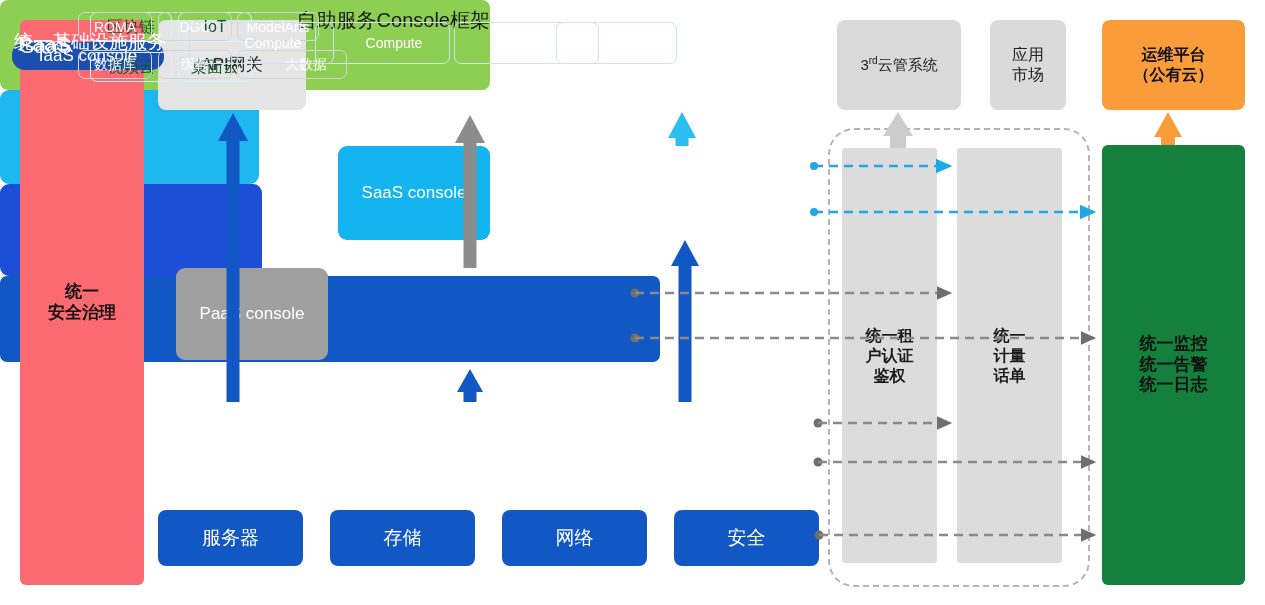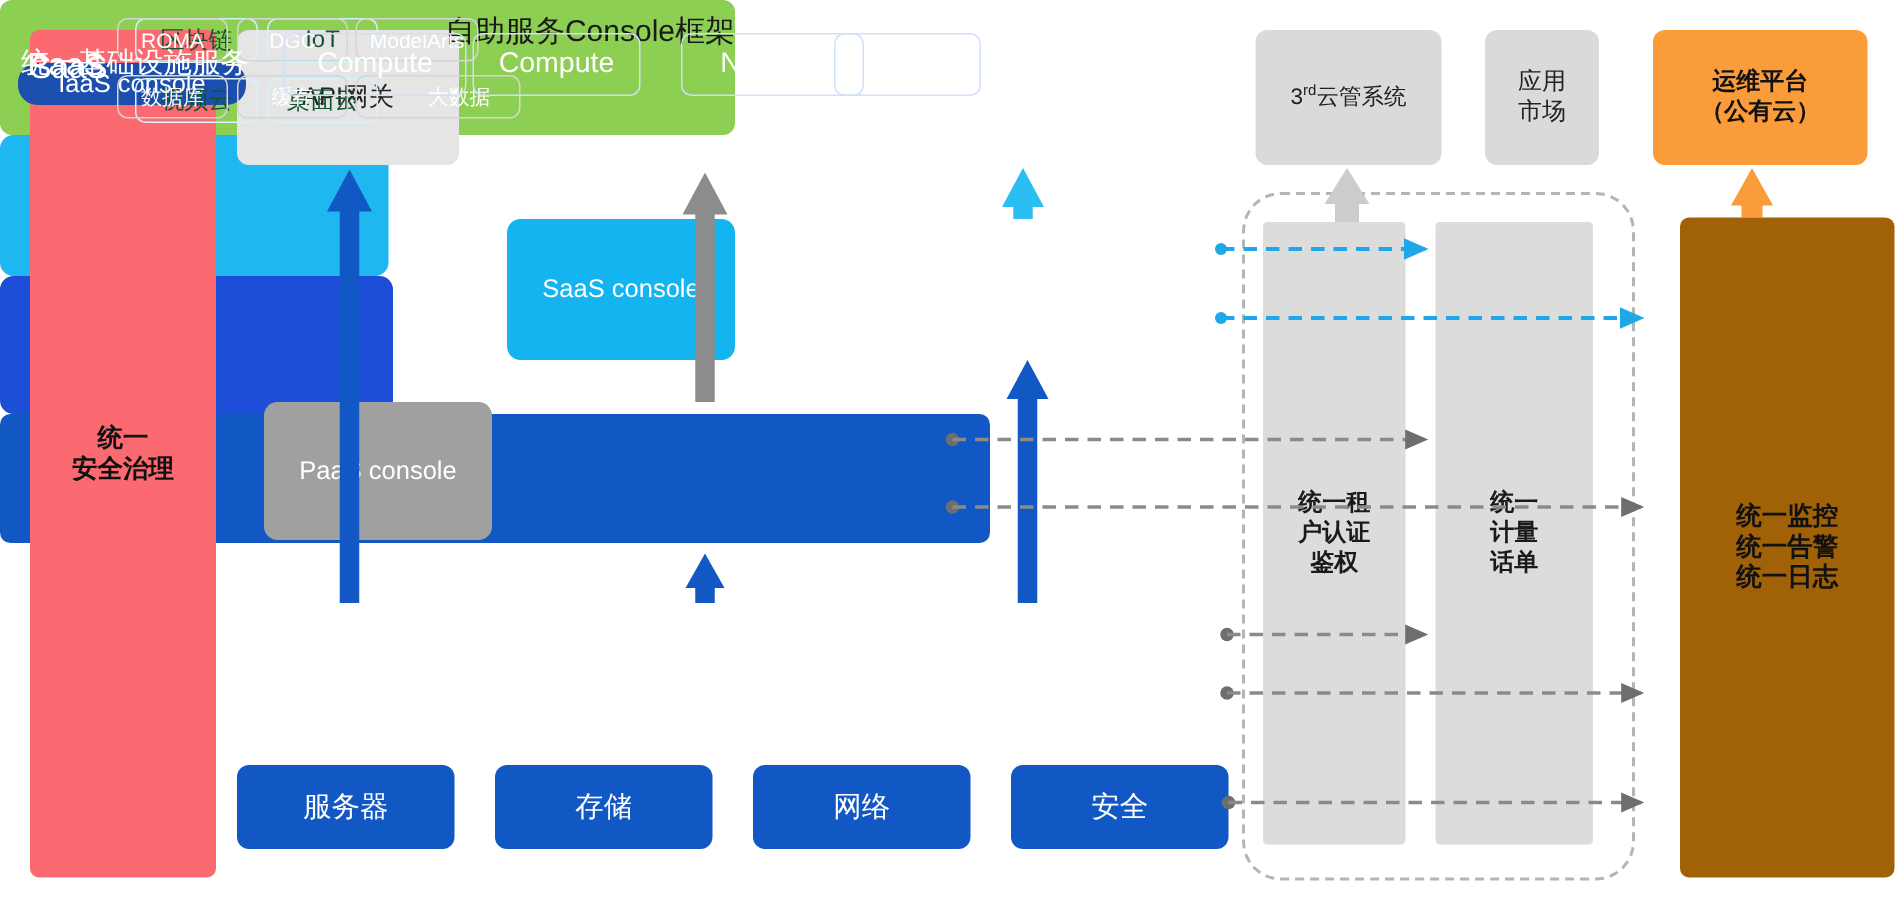--- a/index.html
+++ b/index.html
@@ -4,21 +4,21 @@
 <style>
   html,body{margin:0;padding:0;background:#ffffff;}
   body{width:1265px;height:605px;font-family:"Liberation Sans","DejaVu Sans",sans-serif;}
   #stage{position:relative;width:1265px;height:605px;overflow:hidden;background:#fff;}
   .box{position:absolute;box-sizing:border-box;display:flex;align-items:center;justify-content:center;text-align:center;line-height:1.22;}
   .r8{border-radius:8px;}
 
   
   .gov{left:20px;top:20px;width:124px;height:565px;background:#FA6A70;border-radius:6px;color:#111;font-size:17px;font-weight:600;}
   .ops-top{left:1102px;top:20px;width:143px;height:90px;background:#FB9C3A;border-radius:8px;color:#111;font-size:16px;font-weight:600;z-index:4;}
-  .ops-body{left:1102px;top:145px;width:143px;height:440px;background:#a16207;border-radius:6px;color:#111;font-size:17px;font-weight:600;z-index:4;margin-left:18px;}
+  .ops-body{left:1102px;top:145px;width:143px;height:440px;background:#15803d;border-radius:6px;color:#111;font-size:17px;font-weight:600;z-index:4;}
 
   .apigw{left:158px;top:20px;width:148px;height:90px;background:#e5e5e5;color:#222;font-size:17px;}
   .console{left:322px;top:20px;width:490px;height:90px;background:#8DCF52;border-radius:8px;}
   .console-title{position:absolute;left:0;top:7px;width:490px;text-align:right;font-size:20px;color:#1a1a1a;font-weight:500;}
   .chip{position:absolute;top:42px;height:28px;border-radius:5px;display:flex;align-items:center;justify-content:center;color:#fff;font-size:17px;}
   .chip.iaas{left:12px;width:152px;background:#1C4FAD;border-radius:13px;}
   .chip.paas{left:176px;width:152px;background:#A0A0A0;}
   .chip.saas{left:338px;width:152px;background:#14B4F0;}
 
   .third{left:837px;top:20px;width:124px;height:90px;background:#DADADA;color:#222;font-size:15px;}
@@ -40,21 +40,21 @@
   .pbtn.p1{left:78px;top:12px;width:72px;}
   .pbtn.p2{left:158px;top:12px;width:72px;}
   .pbtn.p3{left:237px;top:12px;width:80px;}
   .pbtn.p4{left:78px;top:50px;width:72px;}
   .pbtn.p5{left:158px;top:50px;width:72px;}
   .pbtn.p6{left:237px;top:50px;width:80px;padding-left:28px;}
 
   
   .infra{left:158px;top:402px;width:660px;height:86px;background:#1158C4;border-radius:7px;}
   .infra-label{position:absolute;left:14px;top:29px;color:#fff;font-size:19px;}
-  .ibtn{position:absolute;top:22px;height:40px;border:1.6px solid #cfe0f8;border-radius:7px;display:flex;align-items:center;justify-content:center;color:#fff;font-size:19px;}
+  .ibtn{position:absolute;top:22px;height:40px;border:1.6px solid #cfe0f8;border-radius:7px;display:flex;align-items:center;justify-content:center;color:#fff;font-size:14px;padding-left:23px;}
   .ibtn.i1{left:189px;width:120px;}
   .ibtn.i2{left:315px;width:110px;}
   .ibtn.i3{left:454px;width:120px;}
   .ibtn.i4{left:556px;width:96px;}
 
   
   .brow{position:absolute;top:510px;height:56px;background:#1158C4;border-radius:8px;display:flex;align-items:center;justify-content:center;color:#fff;font-size:19px;}
   .brow.r1{left:158px;width:145px;}
   .brow.r2{left:330px;width:145px;}
   .brow.r3{left:502px;width:145px;}

